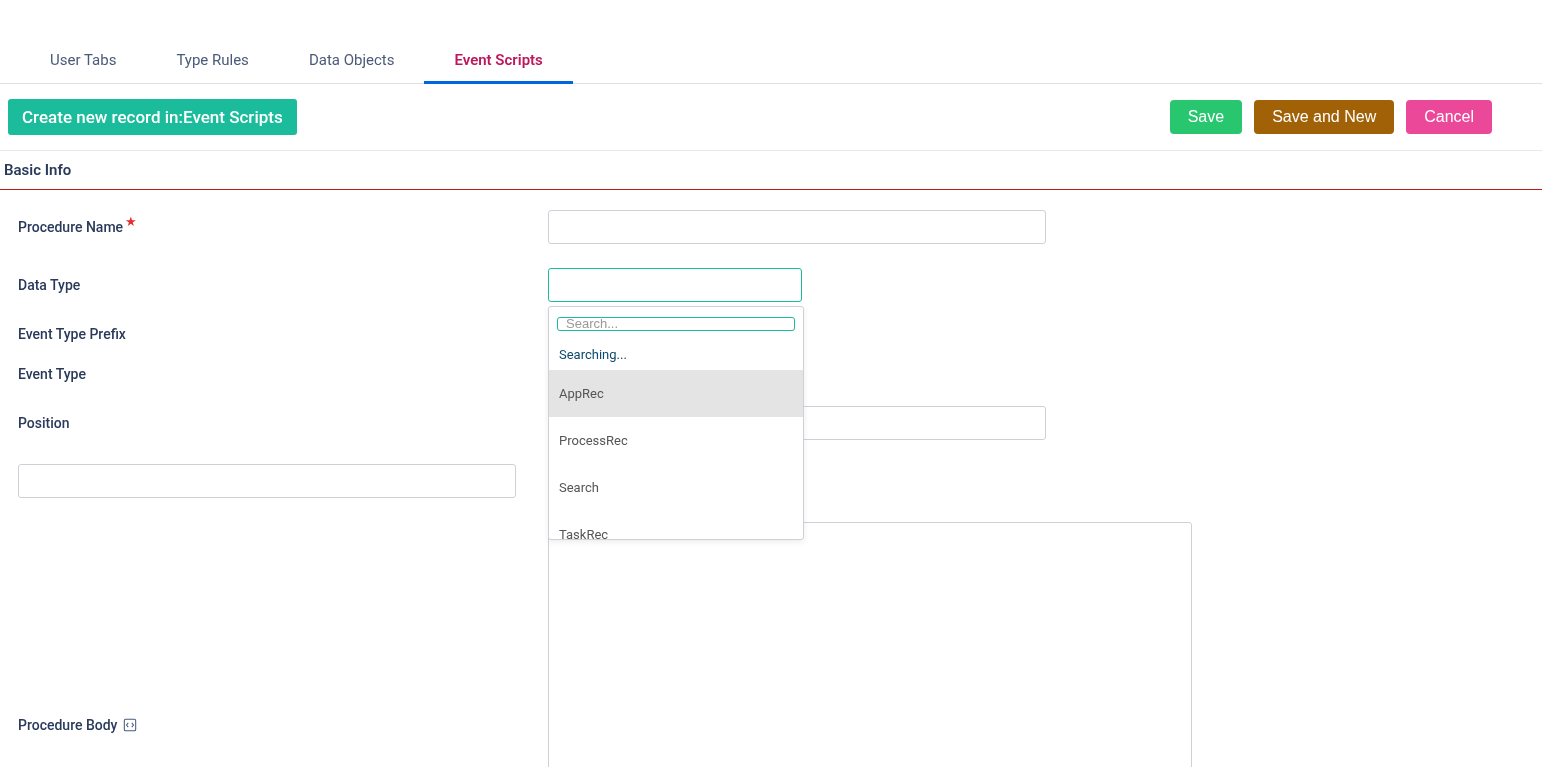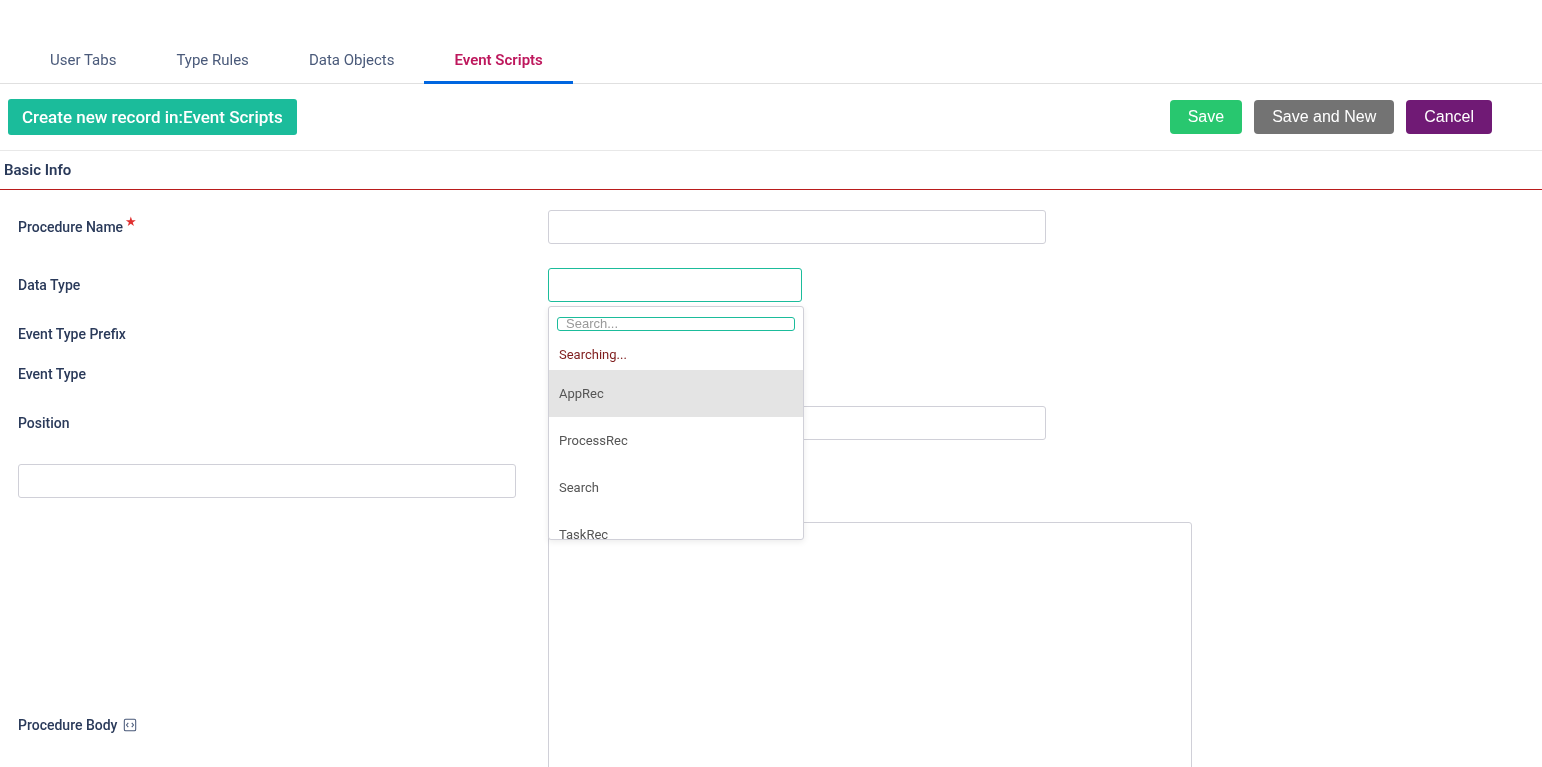--- a/index.html
+++ b/index.html
@@ -57,24 +57,24 @@
       border: none;
       border-radius: 4px;
       font-size: 16px;
       cursor: pointer;
       color: #fff;
     }
     .btn-save {
       background: #28c76f;
     }
     .btn-save-new {
-      background: #737373;
+      background: #a16207;
     }
     .btn-cancel {
-      background: #701a75;
+      background: #ec4899;
     }
     .section-header {
       padding: 10px 4px;
       color: #2a3a5a;
       font-size: 15px;
       font-weight: 600;
       border-bottom: 1px solid #b91c1c;
     }
     .form-container {
       padding: 20px 18px;
@@ -163,21 +163,21 @@
     .dropdown-search-input::placeholder {
       color: #999;
     }
     .dropdown-list {
       max-height: 200px;
       overflow-y: auto;
       position: relative;
     }
     .dropdown-status {
       padding: 8px 10px;
-      color: #7f1d1d;
+      color: #0c4a6e;
       font-size: 13px;
     }
     .dropdown-item {
       padding: 16px 10px;
       color: #555;
       font-size: 13px;
       cursor: pointer;
     }
     .dropdown-item.highlighted {
       background: #e4e4e4;

